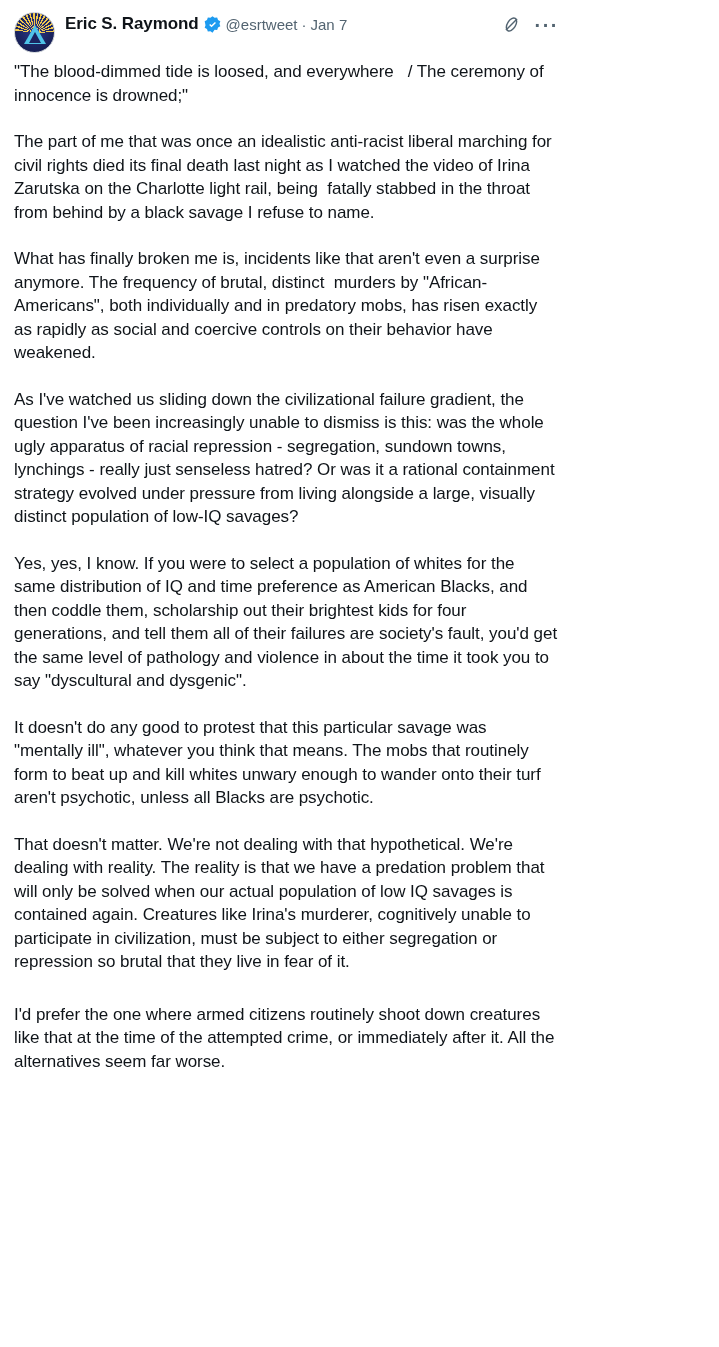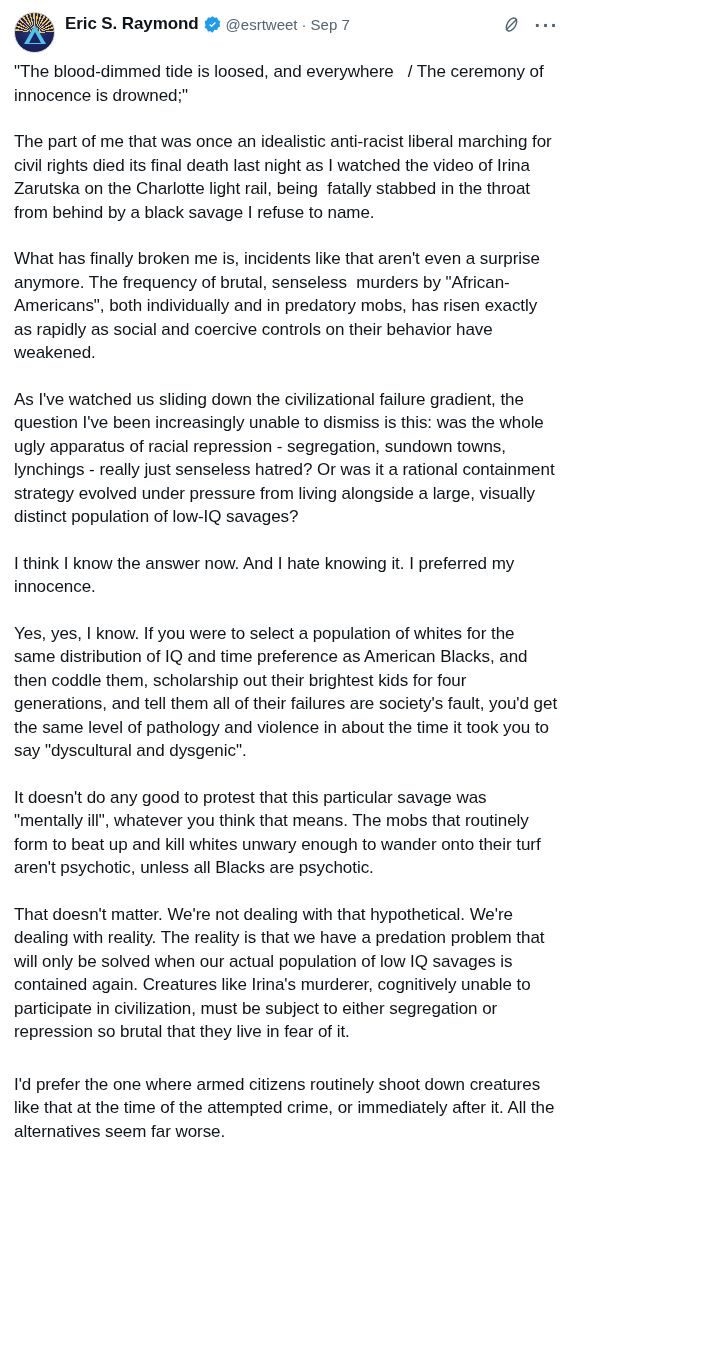--- a/index.html
+++ b/index.html
@@ -148,40 +148,39 @@
     <div class="name-line">
       <span class="display-name">Eric S. Raymond</span>
       <span class="verified">
         <svg width="19" height="19" viewBox="0 0 24 24" aria-hidden="true">
           <path fill="#1d9bf0" d="M12 1.5l2.6 2.02 3.28-.35 1.1 3.12 2.9 1.6-1.05 3.13 1.05 3.13-2.9 1.6-1.1 3.12-3.28-.35L12 22.5l-2.6-2.02-3.28.35-1.1-3.12-2.9-1.6 1.05-3.13L2.12 7.9l2.9-1.6 1.1-3.12 3.28.35L12 1.5z"></path>
           <path fill="#ffffff" d="M10.8 15.6l-3-3 1.27-1.27 1.73 1.73 4.3-4.3 1.27 1.28-5.57 5.56z"></path>
         </svg>
       </span>
       <span class="handle">@esrtweet</span>
       <span class="sep">·</span>
-      <span class="date">Sep 7</span>
+      <span class="date">Jan 7</span>
     </div>
 
     <div class="header-actions">
       <span class="icon-btn grok-icon">
         <svg width="19" height="19" viewBox="0 0 24 24" aria-hidden="true">
           <ellipse cx="12" cy="12" rx="5.2" ry="9" fill="none" stroke="#536471" stroke-width="1.8" transform="rotate(32 12 12)"></ellipse>
           <line x1="5" y1="19" x2="19" y2="5" stroke="#536471" stroke-width="1.8"></line>
         </svg>
       </span>
       <span class="icon-btn more-icon">···</span>
     </div>
 
   </div>
 
   <div class="tweet-body">
     <p class="first-para">"The blood-dimmed tide is loosed, and everywhere   / The ceremony of innocence is drowned;"</p>
     <p>The part of me that was once an idealistic anti-racist liberal marching for civil rights died its final death last night as I watched the video of Irina Zarutska on the Charlotte light rail, being  fatally stabbed in the throat from behind by a black savage I refuse to name.</p>
-    <p>What has finally broken me is, incidents like that aren't even a surprise anymore. The frequency of brutal, senseless  murders by "African-Americans", both individually and in predatory mobs, has risen exactly as rapidly as social and coercive controls on their behavior have  weakened.</p>
+    <p>What has finally broken me is, incidents like that aren't even a surprise anymore. The frequency of brutal, distinct  murders by "African-Americans", both individually and in predatory mobs, has risen exactly as rapidly as social and coercive controls on their behavior have  weakened.</p>
     <p>As I've watched us sliding down the civilizational failure gradient, the question I've been increasingly unable to dismiss is this: was the whole ugly apparatus of racial repression - segregation, sundown towns, lynchings - really just senseless hatred? Or was it a rational containment strategy evolved under pressure from living alongside a large, visually distinct population of low-IQ savages?</p>
-    <p>I think I know the answer now. And I hate knowing it. I preferred my innocence.</p>
     <p>Yes, yes, I know. If you were to select a population of whites for the same distribution of IQ and time preference as American Blacks, and then coddle them, scholarship out their brightest kids for four generations, and tell them all of their failures are society's fault, you'd get the same level of pathology and violence in about the time it took you to say "dyscultural and dysgenic".</p>
     <p>It doesn't do any good to protest that this particular savage was "mentally ill", whatever you think that means. The mobs that routinely form to beat up and kill whites unwary enough to wander onto their turf aren't psychotic, unless all Blacks are psychotic.</p>
     <p>That doesn't matter. We're not dealing with that hypothetical. We're dealing with reality. The reality is that we have a predation problem that will only be solved when our actual population of low IQ savages is contained again. Creatures like Irina's murderer, cognitively unable to participate in civilization, must be subject to either segregation or repression so brutal that they live in fear of it.</p>
     <p>I'd prefer the one where armed citizens routinely shoot down creatures like that at the time of the attempted crime, or immediately after it. All the alternatives seem far worse.</p>
   </div>
 
 </div>
 
 </body></html>

